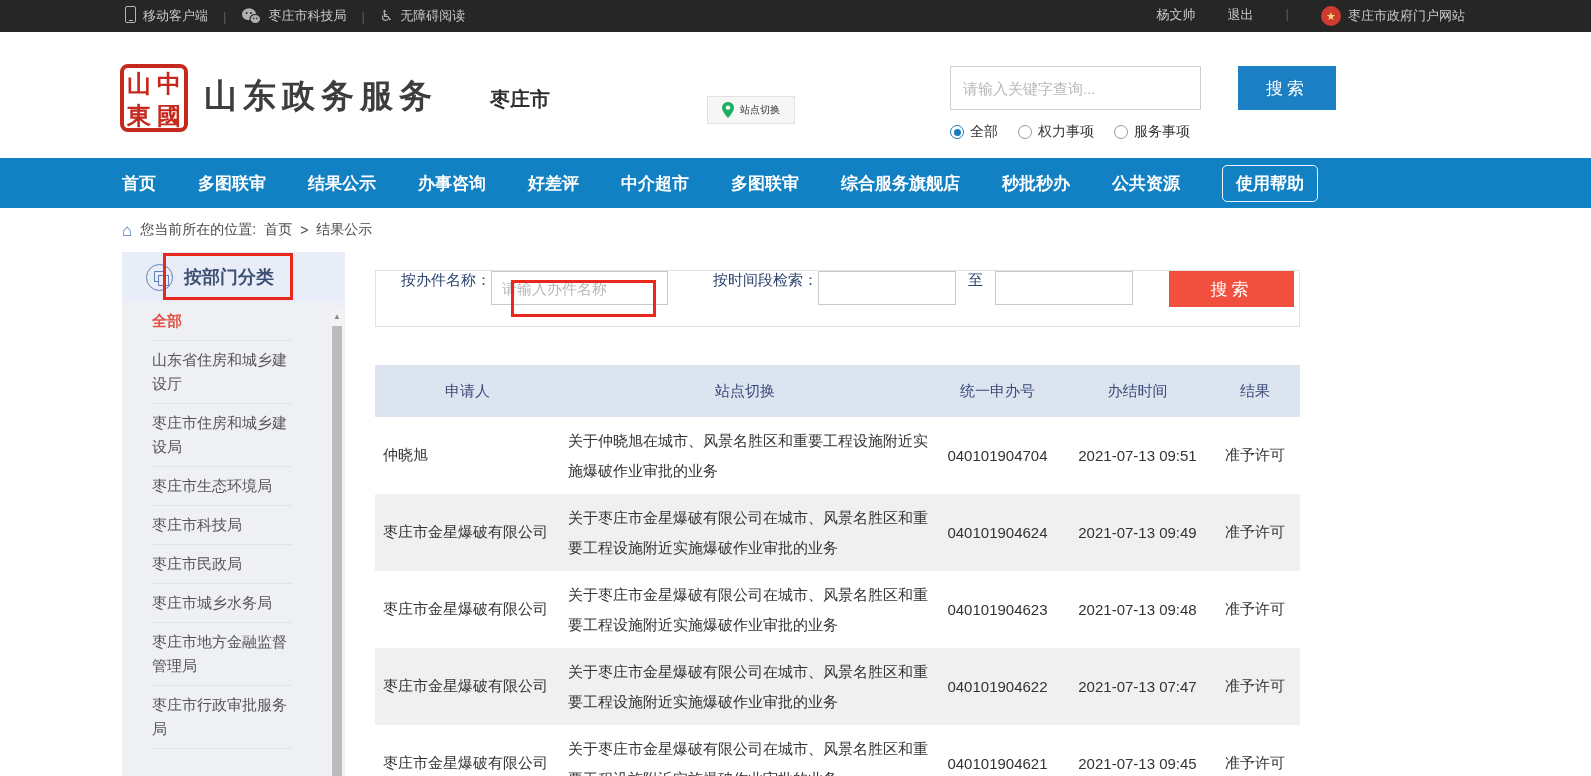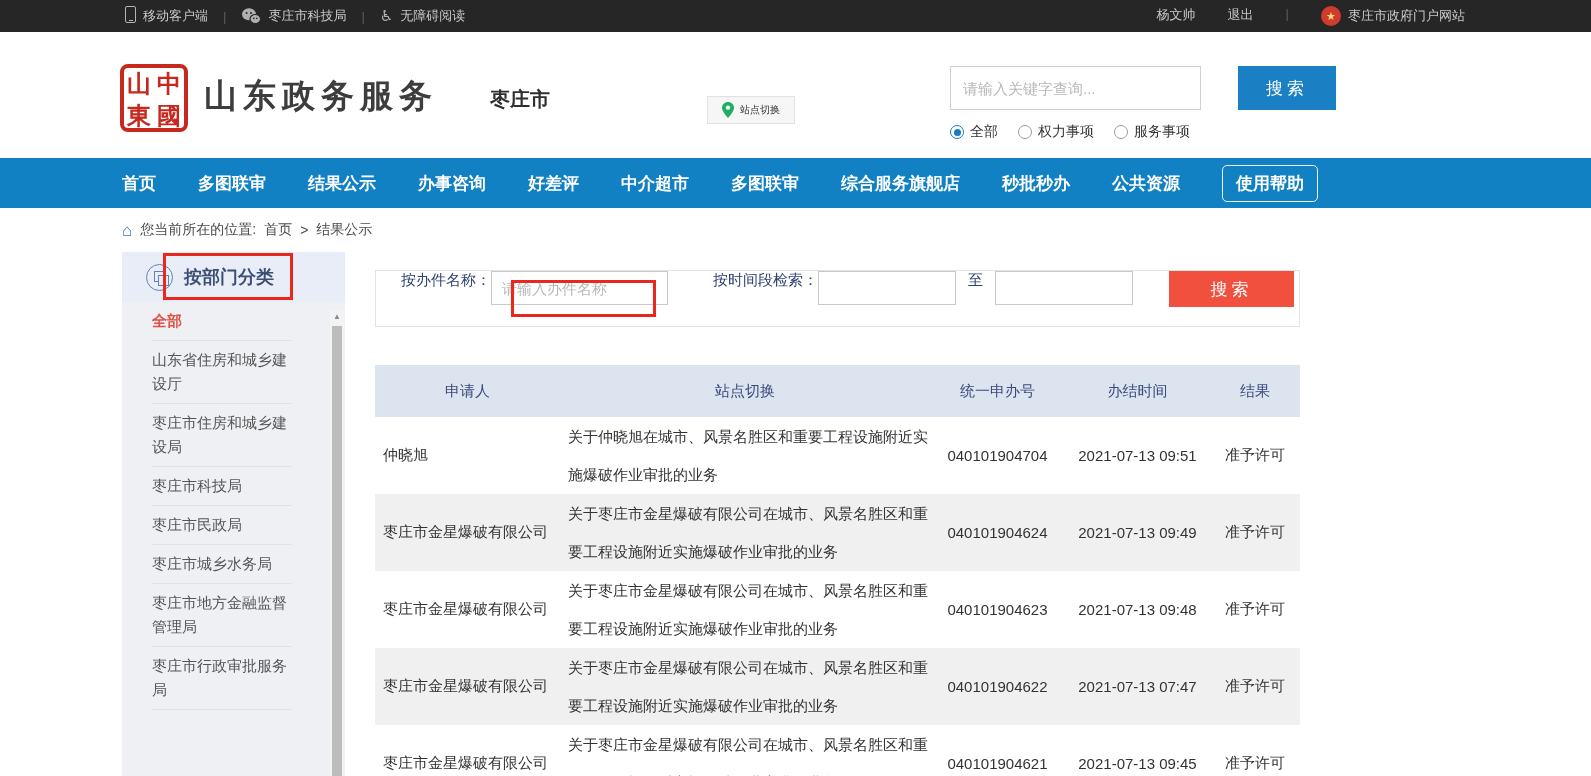--- a/index.html
+++ b/index.html
@@ -94,21 +94,21 @@
 
   
   .rtable { position:absolute; left:375px; top:365px; width:925px; }
   .t-head { display:flex; align-items:center; height:52px; background:#dce4f0;
     color:#3a4a7a; font-size:15px; }
   .t-head > div { text-align:center; }
   .t-row { display:flex; align-items:center; min-height:77px; font-size:15px; color:#333; }
   .t-row:nth-of-type(even) { background:#f0f0f0; }
   .c1 { width:185px; padding-left:8px; }
   .t-head .c1 { padding-left:0; }
-  .c2 { width:370px; padding-left:8px; line-height:38px; }
+  .c2 { width:370px; padding-left:8px; line-height:30px; }
   .t-head .c2 { padding-left:0; line-height:normal; }
   .c3 { width:135px; text-align:center; }
   .c4 { width:145px; text-align:center; }
   .c5 { width:90px; text-align:center; }
 
   
   .annotation { position:absolute; border:3px solid #e8281d; background:transparent; pointer-events:none; }
   .ann-category { left:163px; top:253px; width:130px; height:47px; }
   .ann-name-input { left:511px; top:280px; width:145px; height:37px; }
 
@@ -238,20 +238,21 @@
 </div>
 <div class="sidebar-list">
   <ul class="dept-ul">
 
       <li class="active">全部</li>
 
       <li>山东省住房和城乡建设厅</li>
 
       <li>枣庄市住房和城乡建设局</li>
 
+      <li>枣庄市生态环境局</li>
 
       <li>枣庄市科技局</li>
 
       <li>枣庄市民政局</li>
 
       <li>枣庄市城乡水务局</li>
 
       <li>枣庄市地方金融监督管理局</li>
 
 

